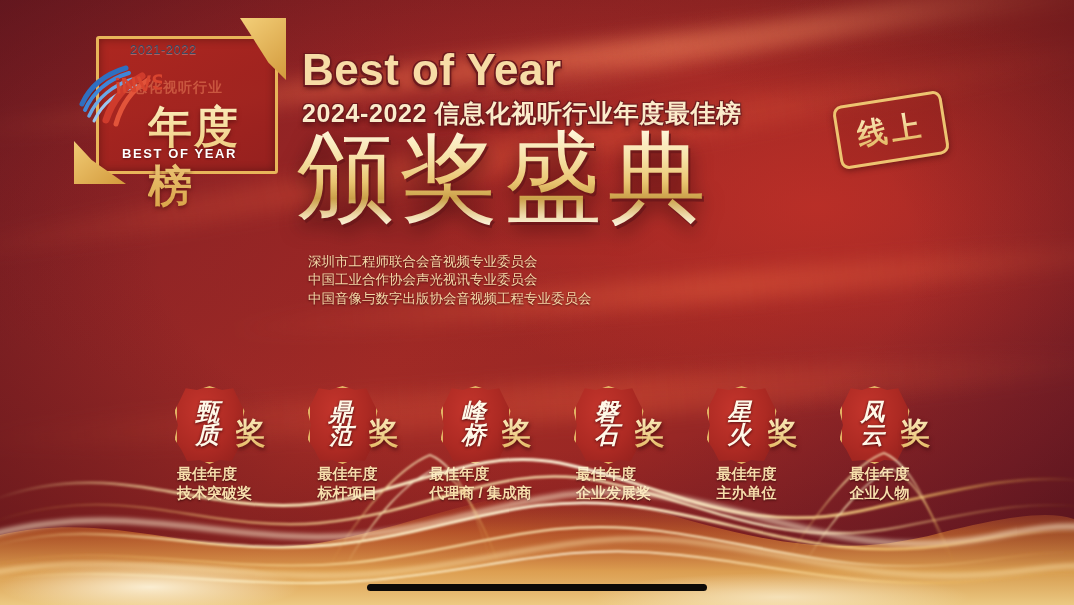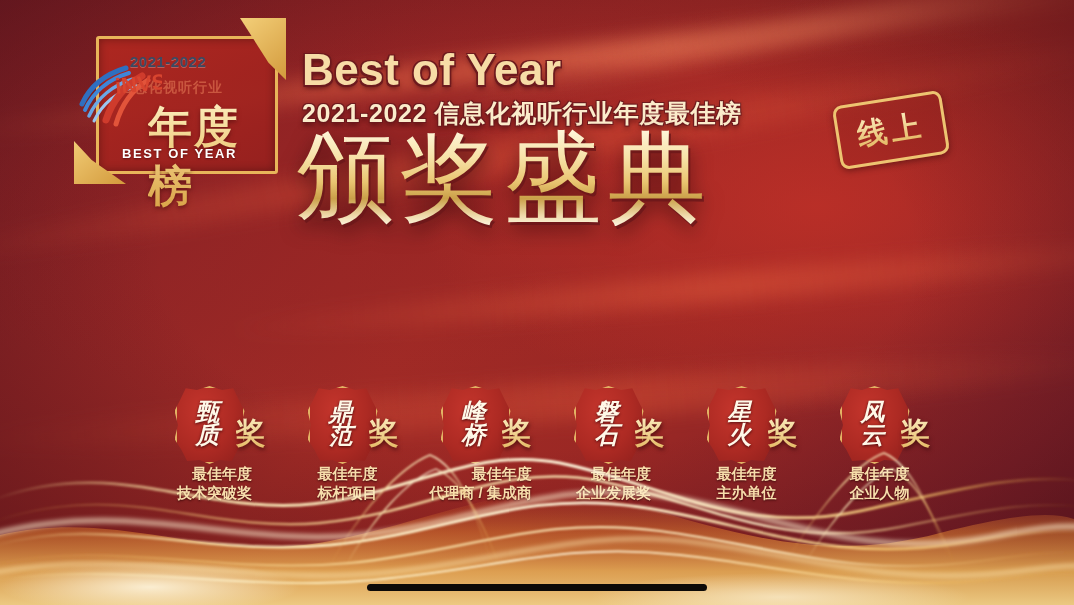--- a/index.html
+++ b/index.html
@@ -25,22 +25,22 @@
 
   
   #logo-badge{position:absolute;left:78px;top:28px;width:202px;height:148px;}
   .badge-frame{position:absolute;left:18px;top:8px;width:176px;height:132px;
     background:linear-gradient(150deg,rgba(178,40,32,.92),rgba(150,32,30,.92));
     border:3px solid #e8b55a;border-radius:3px;
     box-shadow:0 0 10px rgba(0,0,0,.35) inset;}
   .badge-corner{position:absolute;background:linear-gradient(140deg,#f3cf79,#d39a3c);}
   .bc-tr{right:-6px;top:-10px;width:46px;height:62px;clip-path:polygon(100% 0,100% 100%,62% 72%,0 0);}
   .bc-bl{left:-4px;bottom:-8px;width:52px;height:50px;clip-path:polygon(0 100%,0 14%,34% 52%,100% 100%);}
-  .badge-year{position:absolute;left:52px;top:25px;font-size:15px;letter-spacing:.5px;
-    color:#3b4a63;font-weight:700;text-shadow:0 1px 0 rgba(255,255,255,.25);}
+  .badge-year{position:absolute;left:52px;top:14px;font-size:13px;letter-spacing:.5px;
+    color:#3b4a63;font-weight:400;text-shadow:0 1px 0 rgba(255,255,255,.25);}
   .badge-sub{position:absolute;left:40px;top:51px;font-size:14px;font-weight:700;color:#c9563f;letter-spacing:1px;}
   .badge-big{position:absolute;left:26px;top:70px;font-size:44px;font-weight:900;letter-spacing:2px;
     background:linear-gradient(180deg,#fdf0c2 0%,#f0cf84 42%,#d79f41 100%);
     -webkit-background-clip:text;background-clip:text;color:transparent;
     filter:drop-shadow(0 2px 2px rgba(70,10,10,.6));margin-left:44px;}
   .badge-boy{position:absolute;left:44px;top:118px;font-size:13px;font-weight:700;color:#fff;letter-spacing:1.6px;
     text-shadow:0 1px 2px rgba(80,10,10,.8);}
   .swoosh{position:absolute;left:-2px;top:18px;width:86px;height:86px;}
 
   
@@ -86,21 +86,21 @@
     box-shadow:0 3px 8px rgba(50,6,10,.55);}
   .seal-cn{position:absolute;left:14px;top:5px;width:54px;height:64px;
     display:flex;flex-direction:column;align-items:center;justify-content:center;
     font-family:"DejaVu Serif","Liberation Serif",serif;font-size:24px;font-weight:700;
     color:#fff8e8;line-height:.96;font-style:italic;
     text-shadow:0 1px 3px rgba(60,6,10,.9);}
   .seal-jiang{position:absolute;right:-3px;bottom:6px;font-size:30px;font-weight:900;
     background:linear-gradient(180deg,#fdf1c8,#e2b257);
     -webkit-background-clip:text;background-clip:text;color:transparent;
     filter:drop-shadow(1px 2px 2px rgba(60,8,10,.8));}
-  .award-desc{margin-top:4px;text-align:right;font-size:15px;font-weight:700;line-height:19px;
+  .award-desc{margin-top:4px;text-align:left;font-size:15px;font-weight:700;line-height:19px;
     color:#f7ddab;text-shadow:0 1px 2px rgba(60,8,10,.9);white-space:nowrap;}
 
   
   #waves{position:absolute;left:0;bottom:0;width:1074px;height:190px;overflow:hidden;}
   #waves svg{display:block;width:100%;height:100%;}
 
   
   #home-indicator{position:absolute;left:50%;transform:translateX(-50%);bottom:14px;
     width:340px;height:7px;border-radius:4px;background:#0d0a08;}
 </style>
@@ -134,31 +134,36 @@
         <path d="M18 75 C26 58 41 46 60 40" stroke="#9cc6f0" stroke-width="3"></path>
         <path d="M30 74 C36 56 48 40 66 30" stroke="#cf3b2c" stroke-width="7"></path>
         <path d="M40 78 C45 60 56 44 72 34" stroke="#e2543a" stroke-width="5"></path>
       </g>
       <text x="40" y="48" font-family="Liberation Sans, sans-serif" font-size="22" font-weight="900" fill="#d8452f" transform="rotate(-6 40 48)">iNVS</text>
     </svg>
   </div>
 
   <div id="headline">
     <div class="boy-en">Best of Year</div>
-    <div class="boy-cn">2021-2022 信息化视听行业年度最佳榜</div>
+    <div class="boy-cn">2024-2022 信息化视听行业年度最佳榜</div>
   </div>
 
   <div id="grand-title">颁奖盛典</div>
 
   <div id="online-stamp">
     <span>线上</span>
   </div>
 
   <div id="credits">
       <div class="cred-row">
+        <div class="cred-vals">
+          <span>深圳市工程师联合会音视频专业委员会</span>
+          <span>中国工业合作协会声光视讯专业委员会</span>
+          <span>中国音像与数字出版协会音视频工程专业委员会</span>
+        </div>
       </div>
     </div>
 
   <div id="awards">
       <div class="award">
         <div class="seal-wrap">
           <div class="seal"></div>
           <div class="seal-cn">
             <div>甄</div>
             <div>质</div>

